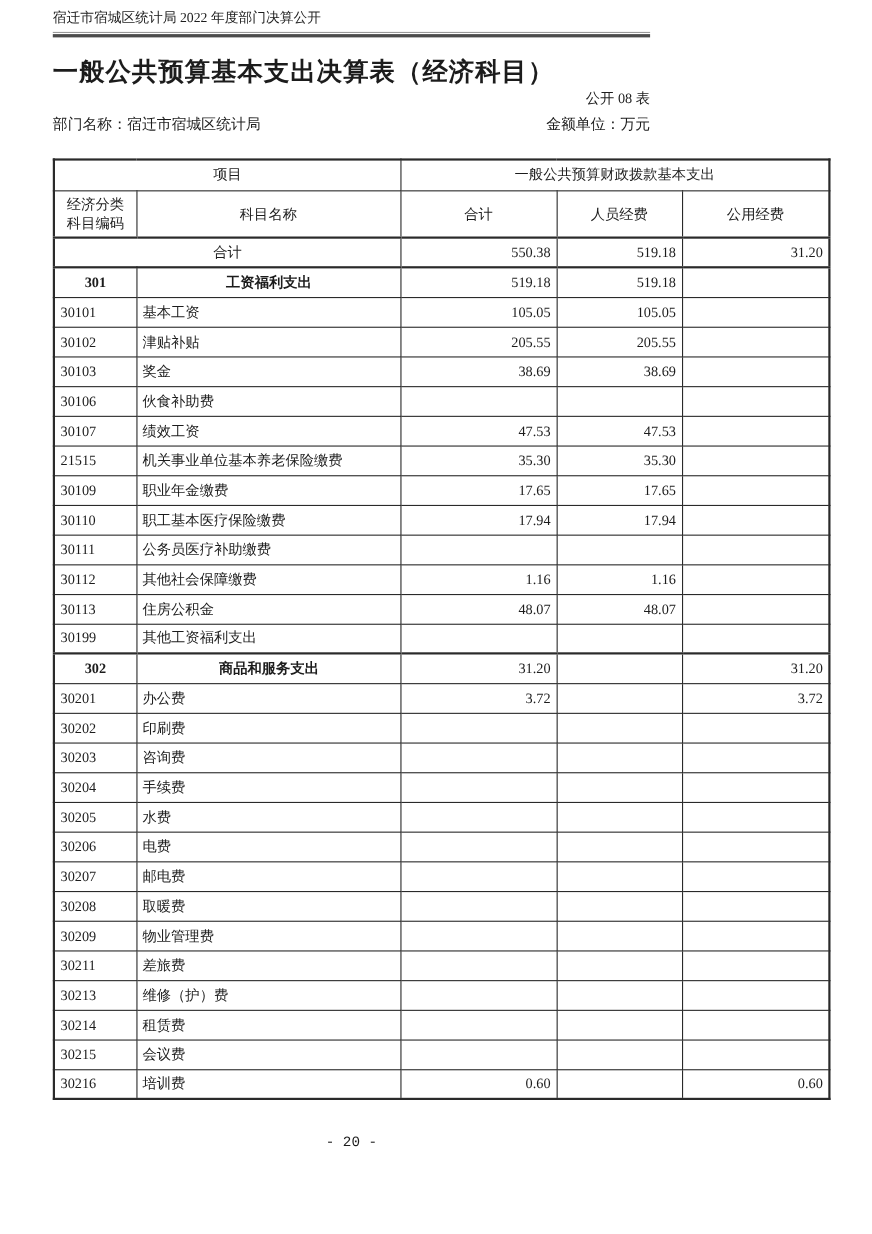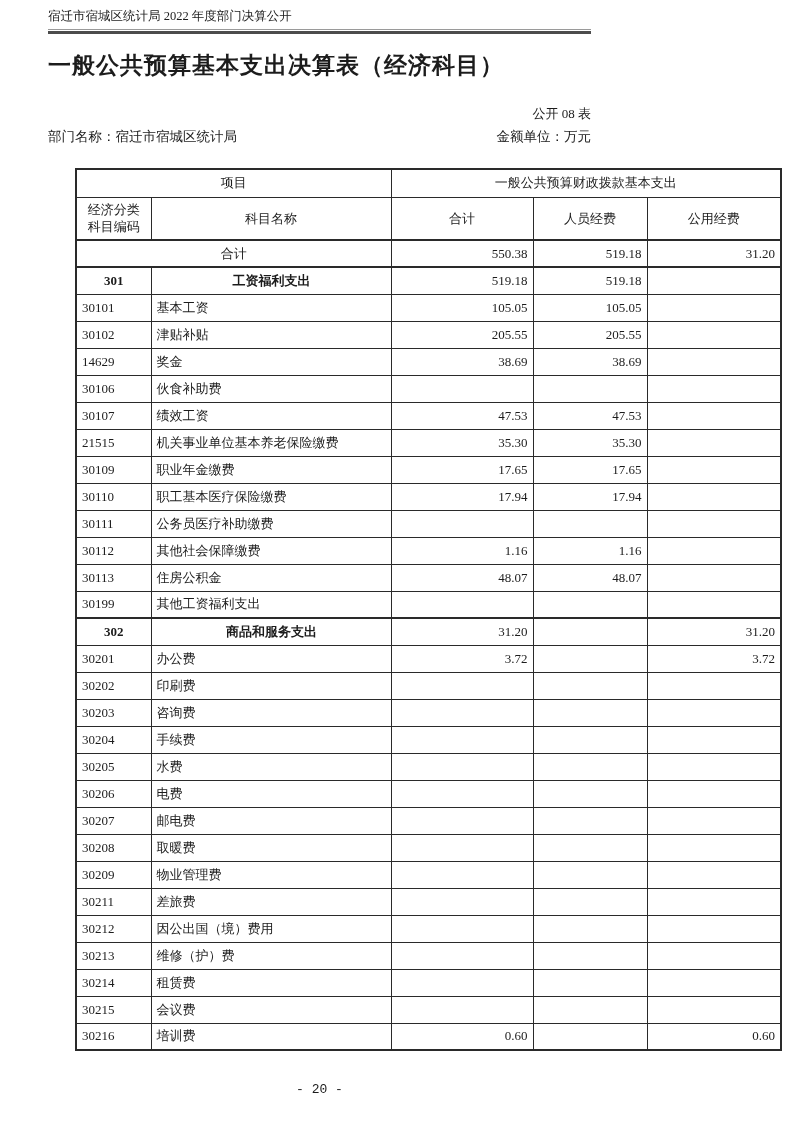--- a/index.html
+++ b/index.html
@@ -23,40 +23,39 @@
 
   .title {
     margin: 17px 0 0 0;
     text-align: left;
     font-size: 23px;
     font-weight: bold;
     letter-spacing: 1px;
     line-height: 30px;
   }
   .table-no {
-    margin-top: 25px;
+    margin-top: 1px;
     text-align: right;
     font-size: 13px;
     line-height: 16px;
   }
   .meta-row {
     margin-top: 5px;
     margin-bottom: 22px;
     display: flex;
     justify-content: space-between;
     font-size: 13.5px;
     line-height: 19px;
   }
 
   table.budget {
     width: 705px;
     border-collapse: collapse;
     table-layout: fixed;
     border: 2px solid #2a2a2a;
-    margin-left: 27px;
   }
   table.budget th, table.budget td {
     border: 1px solid #2a2a2a;
     font-size: 13px;
     font-weight: normal;
     padding: 0 5px;
     overflow: hidden;
     white-space: nowrap;
   }
   thead tr.h1 th { height: 28px; text-align: center; }
@@ -141,21 +140,21 @@
           <td class="num"></td>
         </tr>
         <tr>
           <td class="code">30102</td>
           <td class="name">津贴补贴</td>
           <td class="num">205.55</td>
           <td class="num">205.55</td>
           <td class="num"></td>
         </tr>
         <tr>
-          <td class="code">14629</td>
+          <td class="code">30103</td>
           <td class="name">奖金</td>
           <td class="num">38.69</td>
           <td class="num">38.69</td>
           <td class="num"></td>
         </tr>
         <tr>
           <td class="code">30106</td>
           <td class="name">伙食补助费</td>
           <td class="num"></td>
           <td class="num"></td>
@@ -288,27 +287,20 @@
           <td class="num"></td>
         </tr>
         <tr>
           <td class="code">30211</td>
           <td class="name">差旅费</td>
           <td class="num"></td>
           <td class="num"></td>
           <td class="num"></td>
         </tr>
         <tr>
-          <td class="code">30212</td>
-          <td class="name">因公出国（境）费用</td>
-          <td class="num"></td>
-          <td class="num"></td>
-          <td class="num"></td>
-        </tr>
-        <tr>
           <td class="code">30213</td>
           <td class="name">维修（护）费</td>
           <td class="num"></td>
           <td class="num"></td>
           <td class="num"></td>
         </tr>
         <tr>
           <td class="code">30214</td>
           <td class="name">租赁费</td>
           <td class="num"></td>

